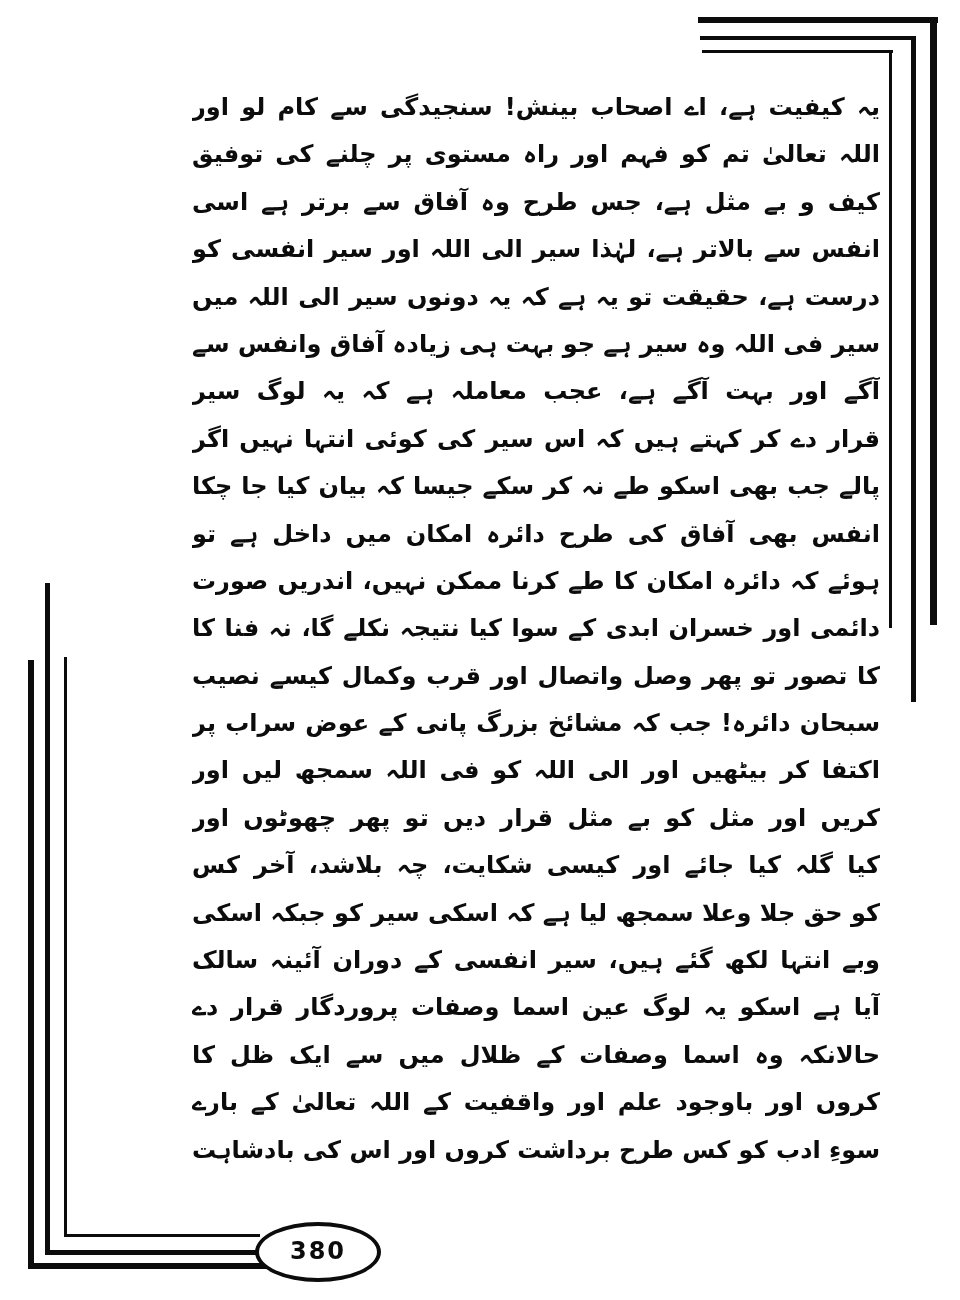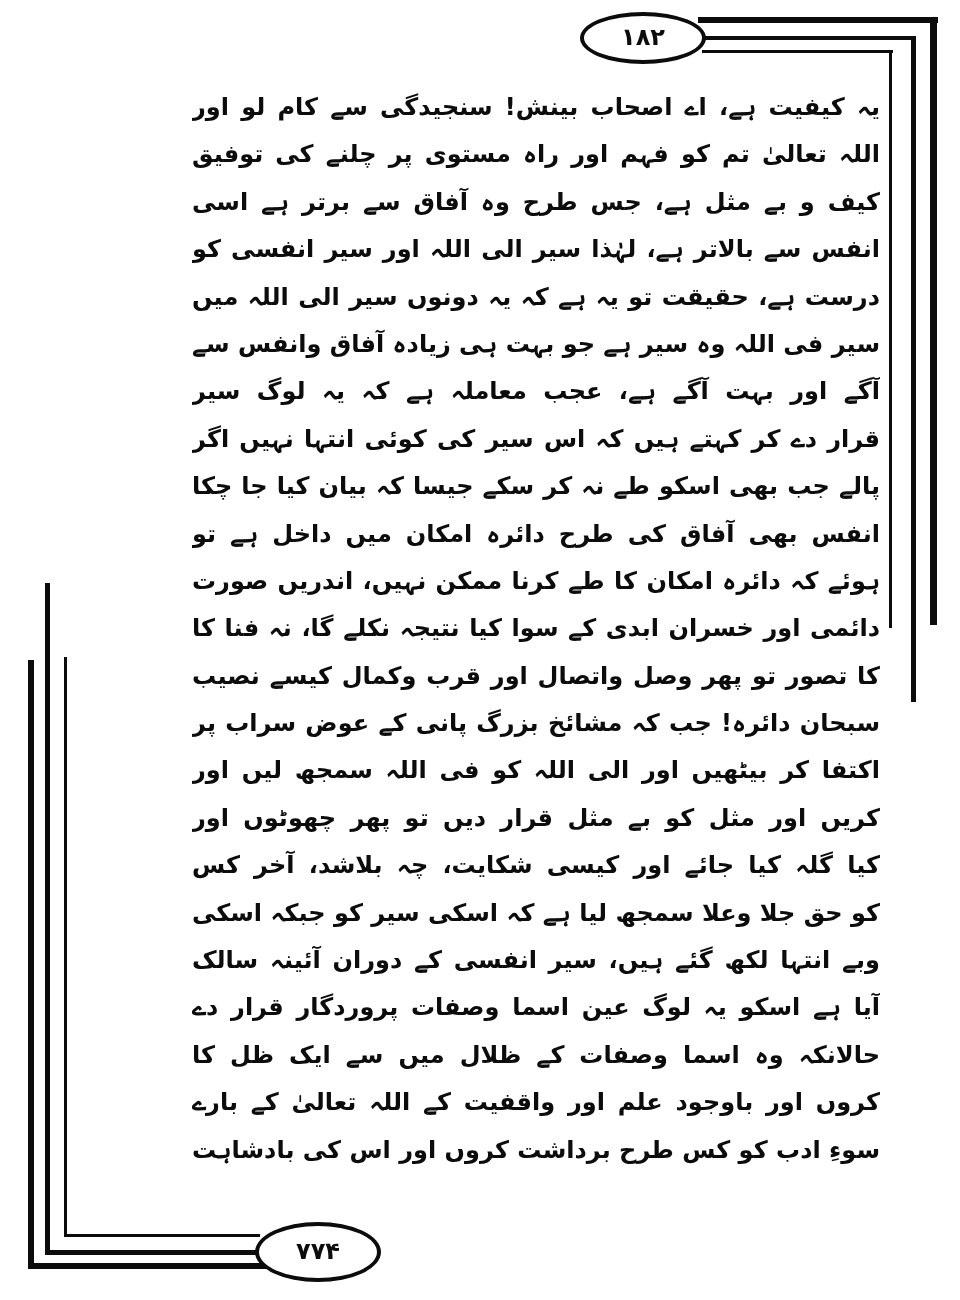--- a/index.html
+++ b/index.html
@@ -79,26 +79,23 @@
 
   <div>
     <div class="rule" style="left:28px; top:660px;  width:6px;   height:609px;"></div>
     <div class="rule" style="left:28px; top:1263px; width:252px; height:6px;"></div>
     <div class="rule" style="left:45px; top:583px;  width:5px;   height:672px;"></div>
     <div class="rule" style="left:45px; top:1250px; width:222px; height:5px;"></div>
     <div class="rule" style="left:64px; top:657px;  width:3px;   height:580px;"></div>
     <div class="rule" style="left:64px; top:1234px; width:196px; height:3px;"></div>
   </div>
 
-  <div class="oval oval-top">
-    <span>۱۸۲</span>
-  </div>
 
   <div class="oval oval-bottom">
-    <span>۷۷۴</span>
+    <span>380</span>
   </div>
 
   <div class="text-block">
     <div class="text-line">یہ کیفیت ہے، اے اصحاب بینش! سنجیدگی سے کام لو اور توجہ سے سنو،</div>
     <div class="text-line">اللہ تعالیٰ تم کو فہم اور راہ مستوی پر چلنے کی توفیق دے، اللہ تعالیٰ بے</div>
     <div class="text-line">کیف و بے مثل ہے، جس طرح وہ آفاق سے برتر ہے اسی طرح</div>
     <div class="text-line">انفس سے بالاتر ہے، لہٰذا سیر الی اللہ اور سیر انفسی کو سیر فی اللہ کہنا کب</div>
     <div class="text-line">درست ہے، حقیقت تو یہ ہے کہ یہ دونوں سیر الی اللہ میں داخل ہیں اور</div>
     <div class="text-line">سیر فی اللہ وہ سیر ہے جو بہت ہی زیادہ آفاق وانفس سے بعید ہے اور</div>
     <div class="text-line">آگے اور بہت آگے ہے، عجب معاملہ ہے کہ یہ لوگ سیر انفسی کو سیر فی اللہ</div>

